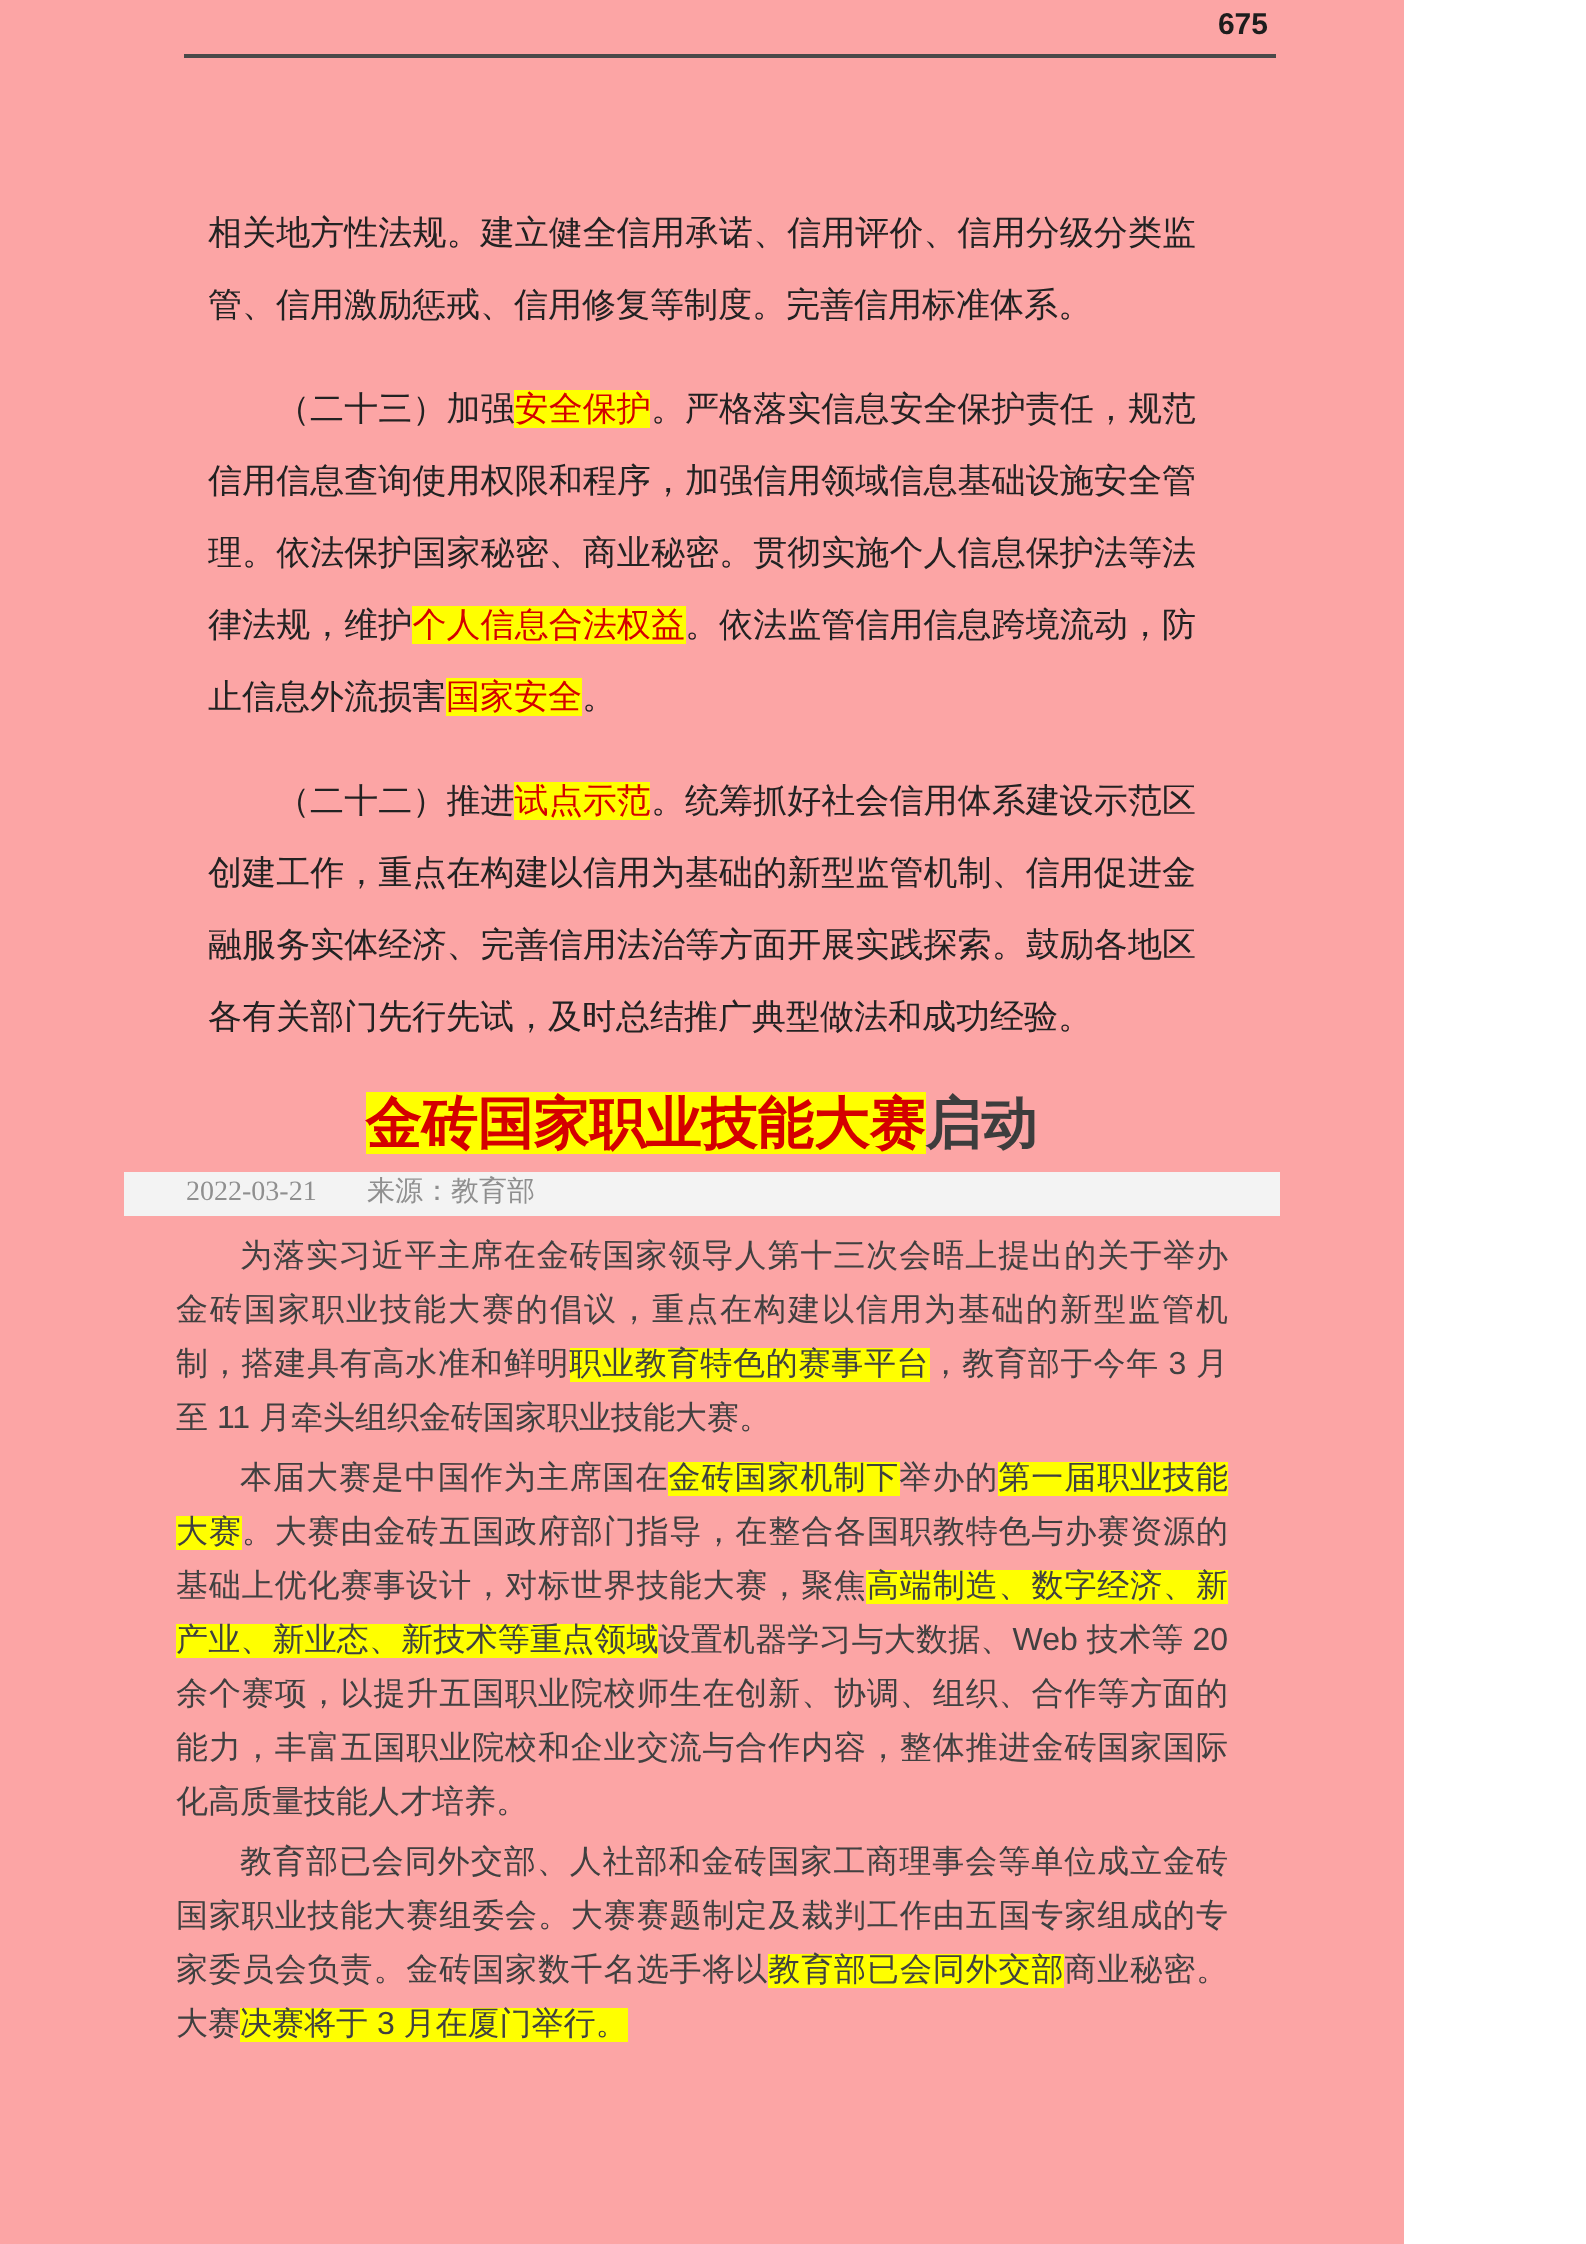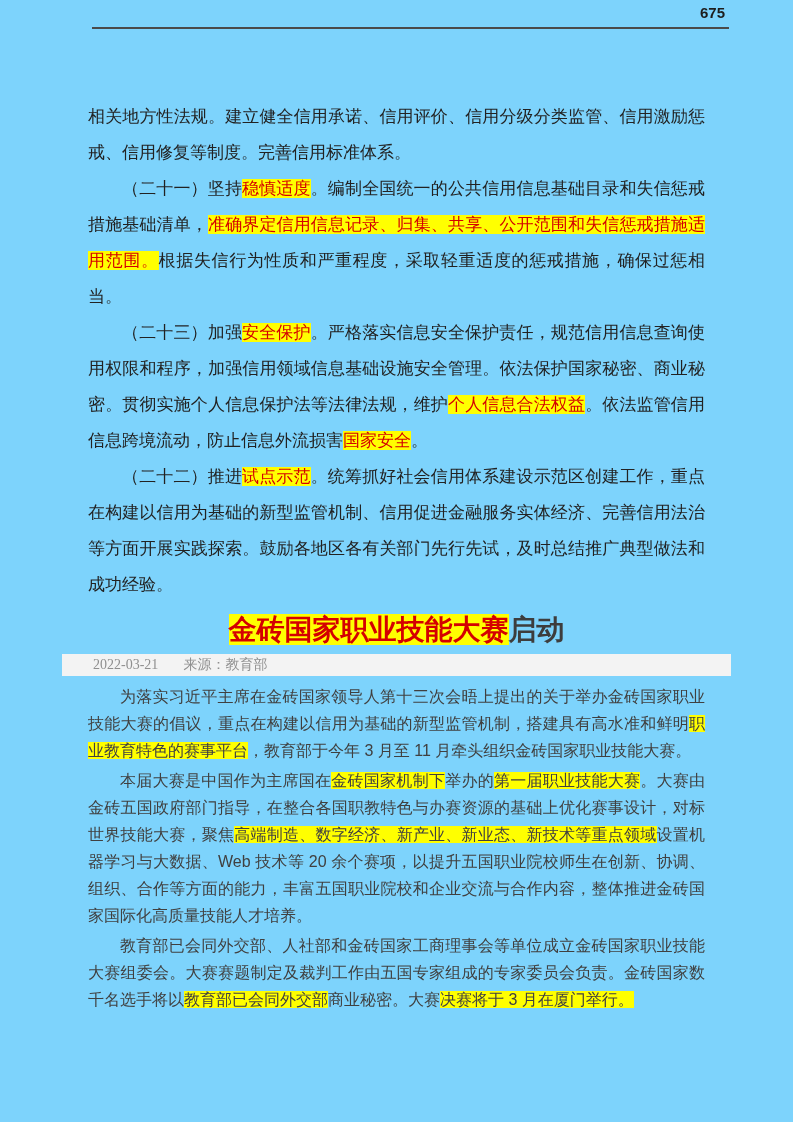--- a/index.html
+++ b/index.html
@@ -1,17 +1,17 @@
 <!DOCTYPE html>
 <html><head>
 <meta charset="utf-8">
 <style>
   html,body{margin:0;padding:0;background:#ffffff;}
   body{width:793px;height:1122px;overflow:hidden;}
-  .page{position:relative;width:793px;height:1122px;background:#7dd3fc;}
+  .page{position:relative;width:702px;height:1122px;background:#fca5a5;}
 
   
   .page-number{
     text-align:right;
     padding:4px 68px 6px 0;
     font-family:"Liberation Sans",sans-serif;
     font-size:15px;font-weight:bold;color:#1d1d1d;
   }
   .header-rule{
     margin:0 64px 0 92px;
@@ -21,21 +21,21 @@
 
   
   .doc-section{
     margin:70px 88px 0 88px;
     font-family:"Liberation Serif","DejaVu Serif",serif;
     font-size:17px;
     line-height:36px;
     color:#222222;
     text-align:justify;
   }
-  .doc-para{margin:0;}
+  .doc-para{margin:16px;}
   .doc-para.indent{text-indent:2em;}
 
   
   .hl{background:#ffff00;}
   .red{color:#d40000;}
 
   
   .article-section{margin-top:8px;}
   .article-title{
     margin:0 88px;
@@ -72,21 +72,20 @@
 
 <div class="page">
 
   <div>
     <div class="page-number">675</div>
     <div class="header-rule"></div>
   </div>
 
   <div class="doc-section" id="doc-paragraphs">
       <p class="doc-para"><span>相关地方性法规。建立健全信用承诺、信用评价、信用分级分类监管、信用激励惩戒、信用修复等制度。完善信用标准体系。</span></p>
-      <p class="doc-para indent"><span>（二十一）坚持</span><span class="hl red">稳慎适度</span><span>。编制全国统一的公共信用信息基础目录和失信惩戒措施基础清单，</span><span class="hl red">准确界定信用信息记录、归集、共享、公开范围和失信惩戒措施适用范围。</span><span>根据失信行为性质和严重程度，采取轻重适度的惩戒措施，确保过惩相当。</span></p>
       <p class="doc-para indent"><span>（二十三）加强</span><span class="hl red">安全保护</span><span>。严格落实信息安全保护责任，规范信用信息查询使用权限和程序，加强信用领域信息基础设施安全管理。依法保护国家秘密、商业秘密。贯彻实施个人信息保护法等法律法规，维护</span><span class="hl red">个人信息合法权益</span><span>。依法监管信用信息跨境流动，防止信息外流损害</span><span class="hl red">国家安全</span><span>。</span></p>
       <p class="doc-para indent"><span>（二十二）推进</span><span class="hl red">试点示范</span><span>。统筹抓好社会信用体系建设示范区创建工作，重点在构建以信用为基础的新型监管机制、信用促进金融服务实体经济、完善信用法治等方面开展实践探索。鼓励各地区各有关部门先行先试，及时总结推广典型做法和成功经验。</span></p>
     </div>
 
   <div class="article-section">
     <h1 class="article-title" id="article-title"><span class="hl red">金砖国家职业技能大赛</span><span>启动</span></h1>
     <div class="meta-bar">
       <span>2022-03-21</span><span class="src">来源：教育部</span>
     </div>
     <div class="article-body" id="article-paragraphs">

